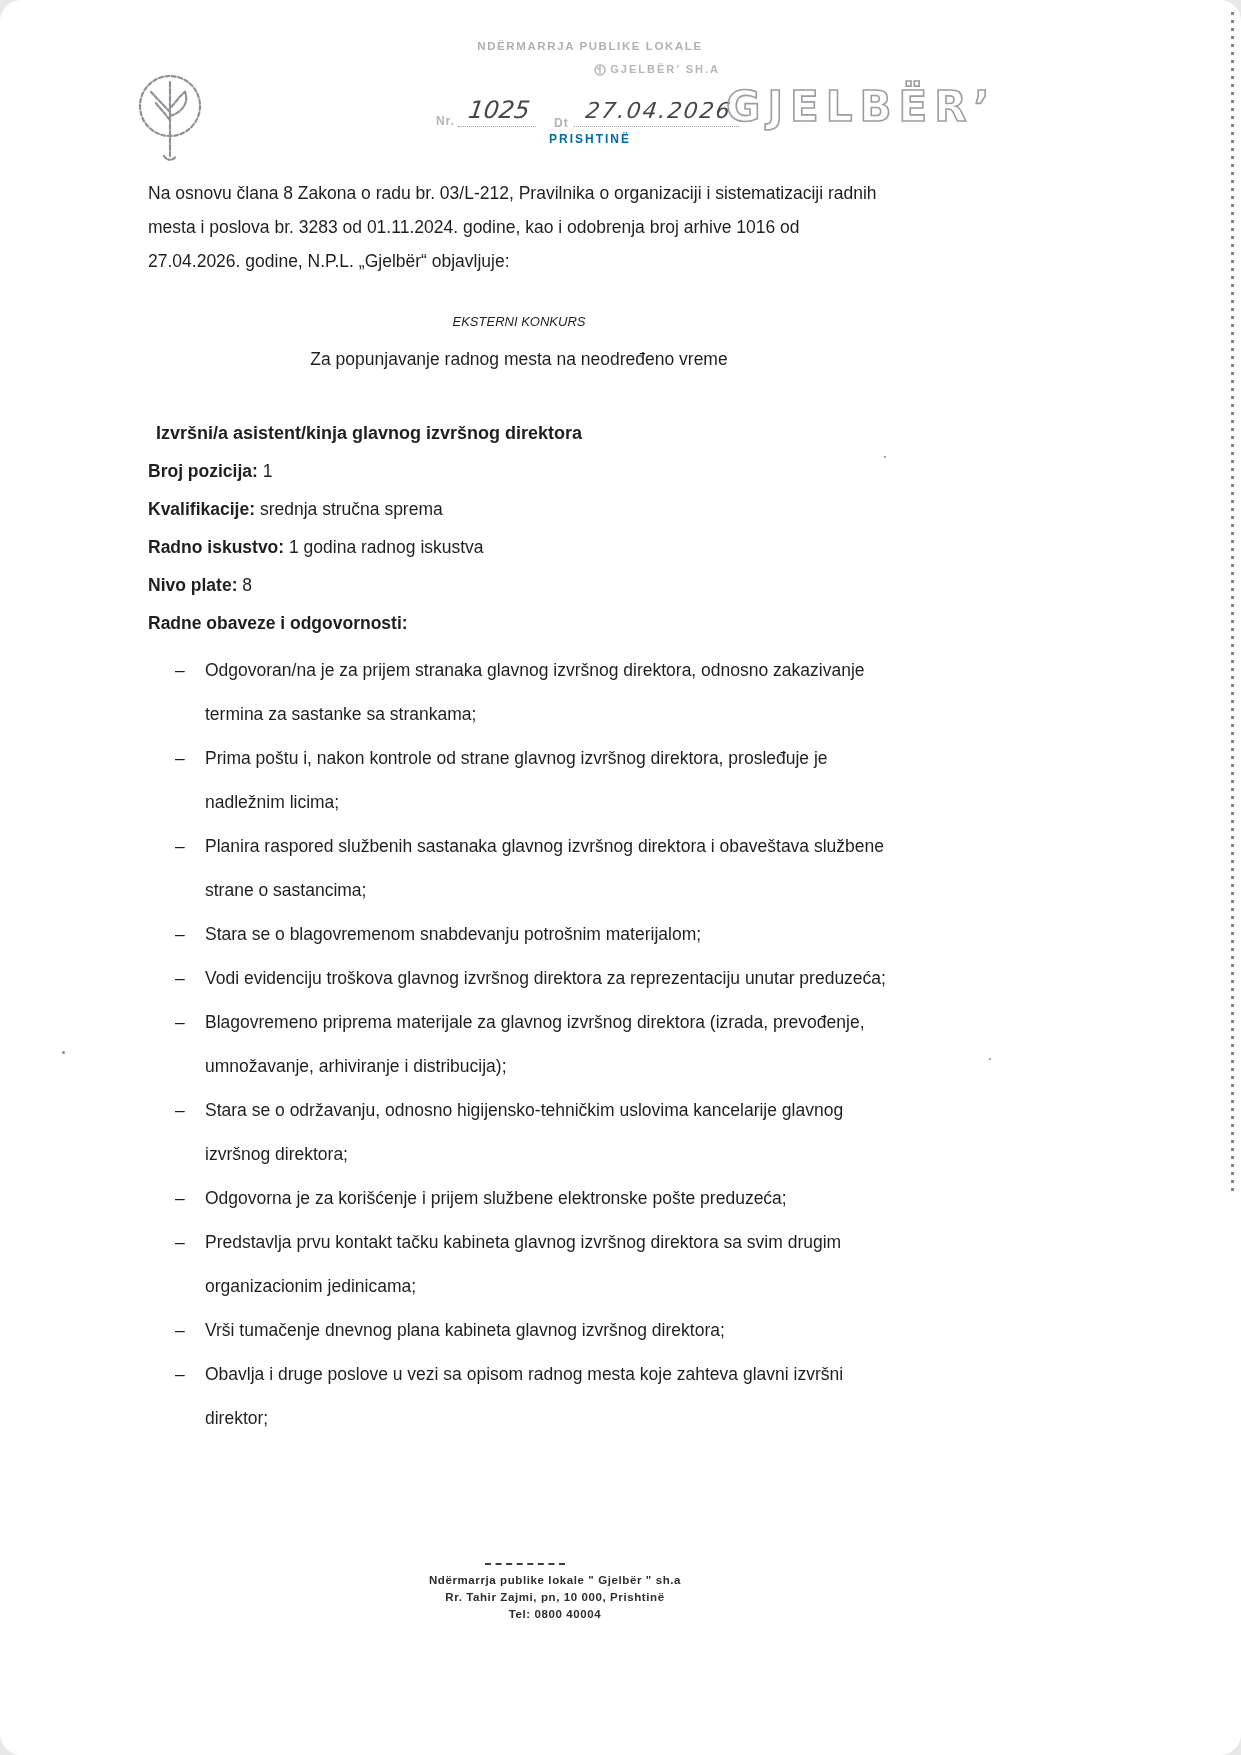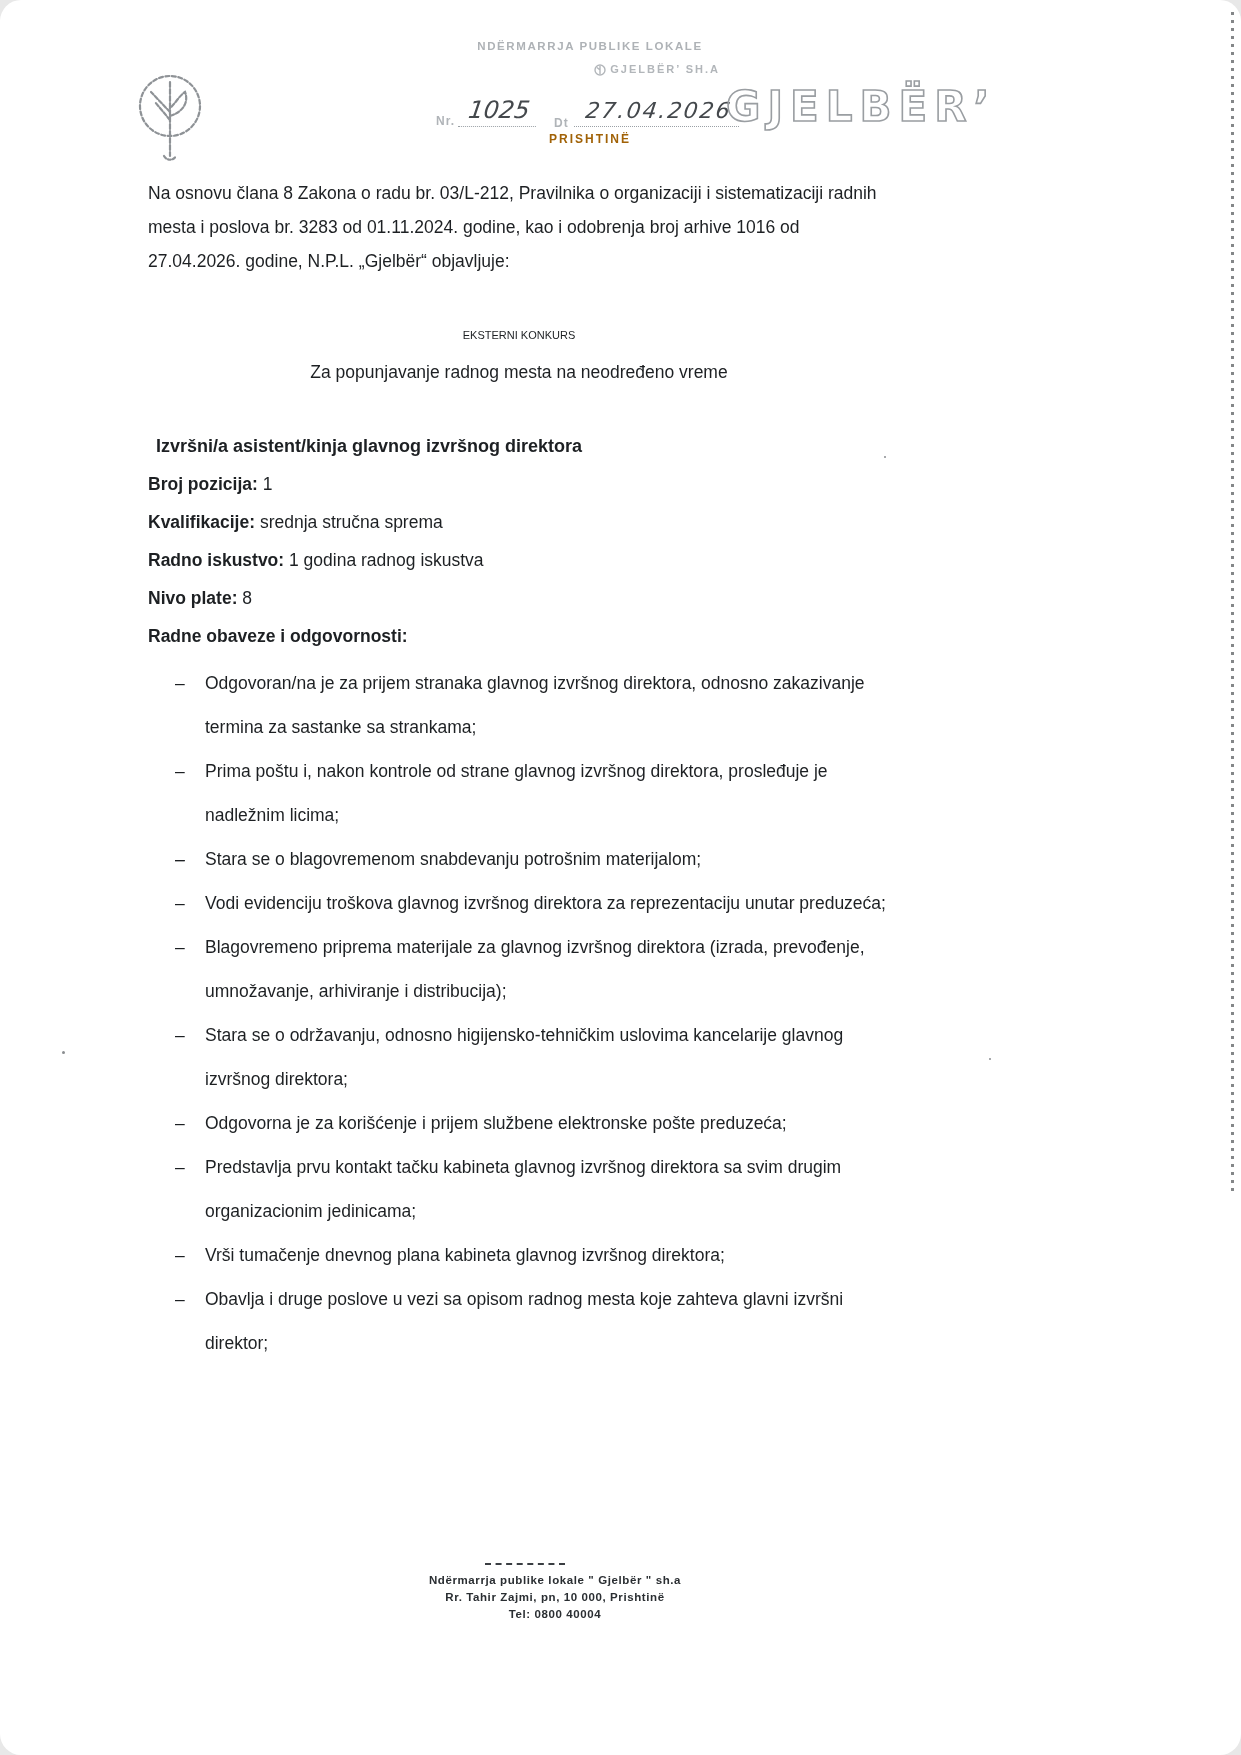--- a/index.html
+++ b/index.html
@@ -24,37 +24,37 @@
   .nr-value{position:absolute;left:24px;top:0;width:78px;text-align:center;
     font-family:"DejaVu Sans","Liberation Sans",sans-serif;
     font-style:italic;font-size:24px;color:#44484c;transform:skewX(-8deg);
     border-bottom:1px dotted #9aa0a5;padding-bottom:2px;}
   .dt-label{position:absolute;left:118px;top:20px;font-weight:700;letter-spacing:1px;}
   .dt-value{position:absolute;left:140px;top:2px;width:165px;text-align:center;
     font-family:"DejaVu Sans","Liberation Sans",sans-serif;
     font-style:italic;font-size:22px;color:#44484c;transform:skewX(-8deg);
     border-bottom:1px dotted #9aa0a5;padding-bottom:3px;letter-spacing:2px;}
   .stamp-city{position:absolute;left:470px;top:132px;width:240px;
-    font-size:12px;letter-spacing:2px;color:#a16207;font-weight:700;text-align:center;}
+    font-size:12px;letter-spacing:2px;color:#0369a1;font-weight:700;text-align:center;}
   .wordmark{position:absolute;left:726px;top:82px;
     font-size:42px;font-weight:700;letter-spacing:7px;
     color:transparent;-webkit-text-stroke:1.6px #9a9ea2;
     font-family:"DejaVu Sans","Liberation Sans",sans-serif;text-align:center;}
   
   .edge-line{position:absolute;right:7px;top:12px;height:1180px;width:3px;
     background:repeating-linear-gradient(to bottom,#5b5e61 0 3px,transparent 3px 8px);
     opacity:.75;}
   .speck{position:absolute;width:3px;height:3px;border-radius:50%;background:#8a8d90;}
   .speck.s1{left:62px;top:1051px;}
   .speck.s2{left:884px;top:456px;width:2px;height:2px;}
   .speck.s3{left:989px;top:1058px;width:2px;height:2px;}
   
   .content{position:absolute;left:148px;top:176px;width:742px;font-size:17.5px;}
   .intro{margin:0;line-height:34px;}
-  .doc-title{margin:40px 0 0 0;line-height:34px;text-align:center;font-weight:400;font-size:11px;}
+  .doc-title{margin:27px 0 0 0;line-height:34px;text-align:center;font-weight:400;font-size:13px;font-style:italic;}
   .doc-subtitle{margin:3px 0 0 0;line-height:34px;text-align:center;}
   .job-title{margin:38px 0 0 8px;line-height:38px;font-weight:700;font-size:18px;}
   .field{line-height:38px;}
   .field b{font-weight:700;margin-top:44px;}
   .duties-heading{line-height:38px;font-weight:700;}
   ul.duties{list-style:none;margin:6px 0 0 0;padding:0;}
   ul.duties li{position:relative;padding-left:57px;line-height:44px;}
   ul.duties .dash{position:absolute;left:27px;top:0;}
   
   .footer{position:absolute;left:340px;top:1572px;width:430px;text-align:center;
@@ -123,21 +123,21 @@
     <div class="field">
       <b>Nivo plate:</b>
       <span>8</span>
     </div>
 
     <div class="duties-heading">Radne obaveze i odgovornosti:</div>
 
     <ul class="duties">
       <li><span class="dash">–</span><span>Odgovoran/na je za prijem stranaka glavnog izvršnog direktora, odnosno zakazivanje termina za sastanke sa strankama;</span></li>
       <li><span class="dash">–</span><span>Prima poštu i, nakon kontrole od strane glavnog izvršnog direktora, prosleđuje je nadležnim licima;</span></li>
-      <li><span class="dash">–</span></li>
+      <li><span class="dash">–</span><span>Planira raspored službenih sastanaka glavnog izvršnog direktora i obaveštava službene strane o sastancima;</span></li>
       <li><span class="dash">–</span><span>Stara se o blagovremenom snabdevanju potrošnim materijalom;</span></li>
       <li><span class="dash">–</span><span>Vodi evidenciju troškova glavnog izvršnog direktora za reprezentaciju unutar preduzeća;</span></li>
       <li><span class="dash">–</span><span>Blagovremeno priprema materijale za glavnog izvršnog direktora (izrada, prevođenje, umnožavanje, arhiviranje i distribucija);</span></li>
       <li><span class="dash">–</span><span>Stara se o održavanju, odnosno higijensko-tehničkim uslovima kancelarije glavnog izvršnog direktora;</span></li>
       <li><span class="dash">–</span><span>Odgovorna je za korišćenje i prijem službene elektronske pošte preduzeća;</span></li>
       <li><span class="dash">–</span><span>Predstavlja prvu kontakt tačku kabineta glavnog izvršnog direktora sa svim drugim organizacionim jedinicama;</span></li>
       <li><span class="dash">–</span><span>Vrši tumačenje dnevnog plana kabineta glavnog izvršnog direktora;</span></li>
       <li><span class="dash">–</span><span>Obavlja i druge poslove u vezi sa opisom radnog mesta koje zahteva glavni izvršni direktor;</span></li>
     </ul>
   </div>

